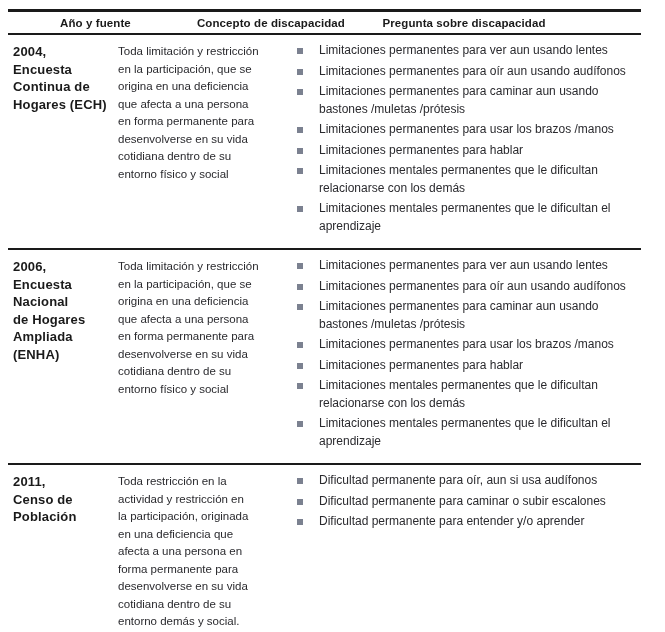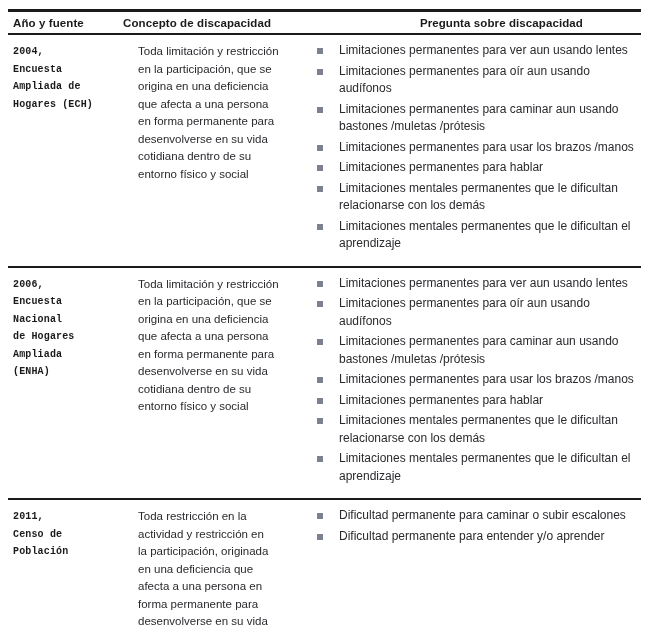--- a/index.html
+++ b/index.html
@@ -44,55 +44,53 @@
     align-items: center;
     height: 21px;
   }
   .th {
     font-size: 11.5px;
     font-weight: bold;
     color: #1a1a1a;
     letter-spacing: 0.1px;
     white-space: nowrap;
   }
-  .th-year   { width: 110px; padding-left: 5px; }
-  .th-concept{ width: 175px; }
+  .th-year   { width: 110px; padding-left: 5px; margin-left: 47px; }
+  .th-concept{ width: 175px; text-align: right; }
   .th-question{
     flex: 1;
-    text-align: right;
+    text-align: center;
     padding-right: 58px;
   }
 
   .row {
     display: flex;
     align-items: flex-start;
   }
   .col-year {
     width: 110px;
     padding-left: 5px;
     padding-top: 8px;
     padding-bottom: 10px;
     box-sizing: border-box;
   }
   .col-year .yr-line {
-    font-size: 10px;
+    font-size: 13px;
     font-weight: bold;
     color: #1a1a1a;
     line-height: 17.5px;
     letter-spacing: 0.15px;
     white-space: nowrap;
-    font-family: Liberation Mono, monospace;
   }
   .col-concept {
     width: 175px;
     padding-top: 8px;
     padding-right: 8px;
     padding-bottom: 10px;
     box-sizing: border-box;
-    margin-left: 20px;
   }
   .col-concept .cc-line {
     font-size: 11.5px;
     line-height: 17.5px;
     color: #2a2a2e;
     white-space: nowrap;
   }
   .col-question {
     flex: 1;
     padding-top: 7px;
@@ -139,21 +137,21 @@
     <div class="th th-concept">Concepto de discapacidad</div>
     <div class="th th-question">Pregunta sobre discapacidad</div>
   </div>
 
   <div class="rule-header"></div>
 
   <div class="row">
     <div class="col-year">
       <div class="yr-line">2004,</div>
       <div class="yr-line">Encuesta</div>
-      <div class="yr-line">Ampliada de</div>
+      <div class="yr-line">Continua de</div>
       <div class="yr-line">Hogares (ECH)</div>
     </div>
     <div class="col-concept">
       <div class="cc-line">Toda limitación y restricción</div>
       <div class="cc-line">en la participación, que se</div>
       <div class="cc-line">origina en una deficiencia</div>
       <div class="cc-line">que afecta a una persona</div>
       <div class="cc-line">en forma permanente para</div>
       <div class="cc-line">desenvolverse en su vida</div>
       <div class="cc-line">cotidiana dentro de su</div>
@@ -264,20 +262,24 @@
       <div class="cc-line">afecta a una persona en</div>
       <div class="cc-line">forma permanente para</div>
       <div class="cc-line">desenvolverse en su vida</div>
       <div class="cc-line">cotidiana dentro de su</div>
       <div class="cc-line">entorno demás y social.</div>
     </div>
     <div class="col-question">
       <ul class="bullets">
         <li>
             <span class="marker"></span>
+            <span class="btext">Dificultad permanente para oír, aun si usa audífonos</span>
+          </li>
+        <li>
+            <span class="marker"></span>
             <span class="btext">Dificultad permanente para caminar o subir escalones</span>
           </li>
         <li>
             <span class="marker"></span>
             <span class="btext">Dificultad permanente para entender y/o aprender</span>
           </li>
       </ul>
     </div>
   </div>
 

